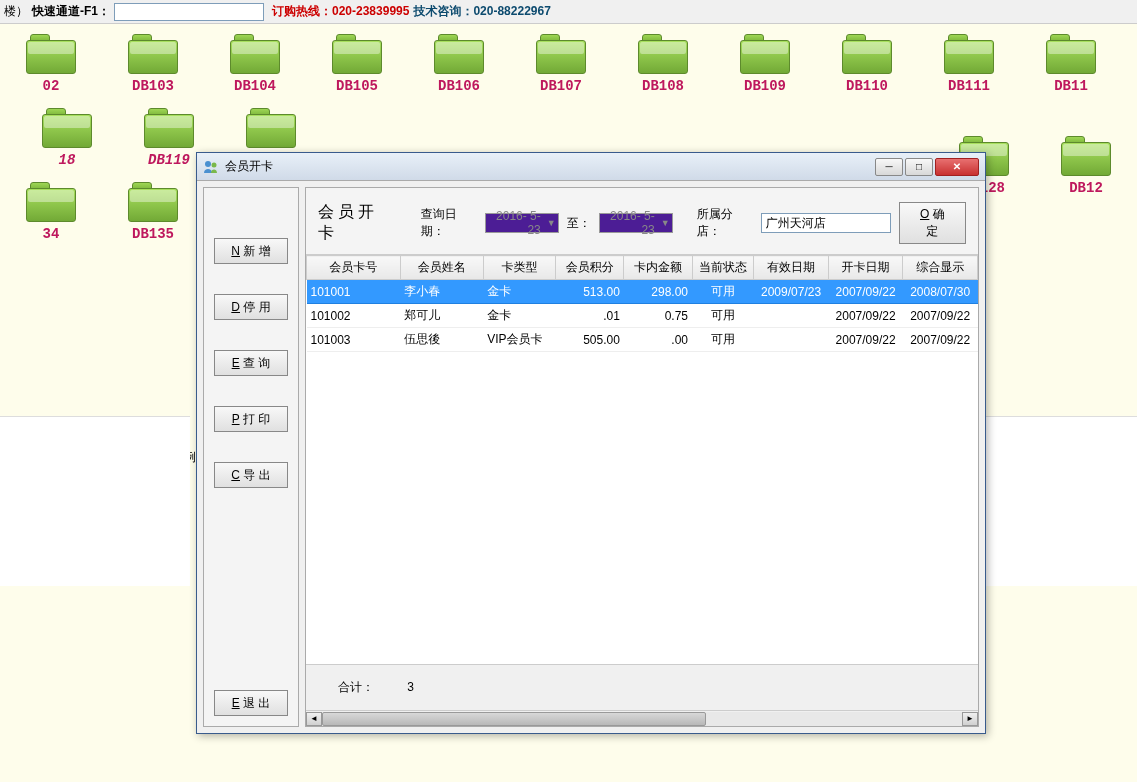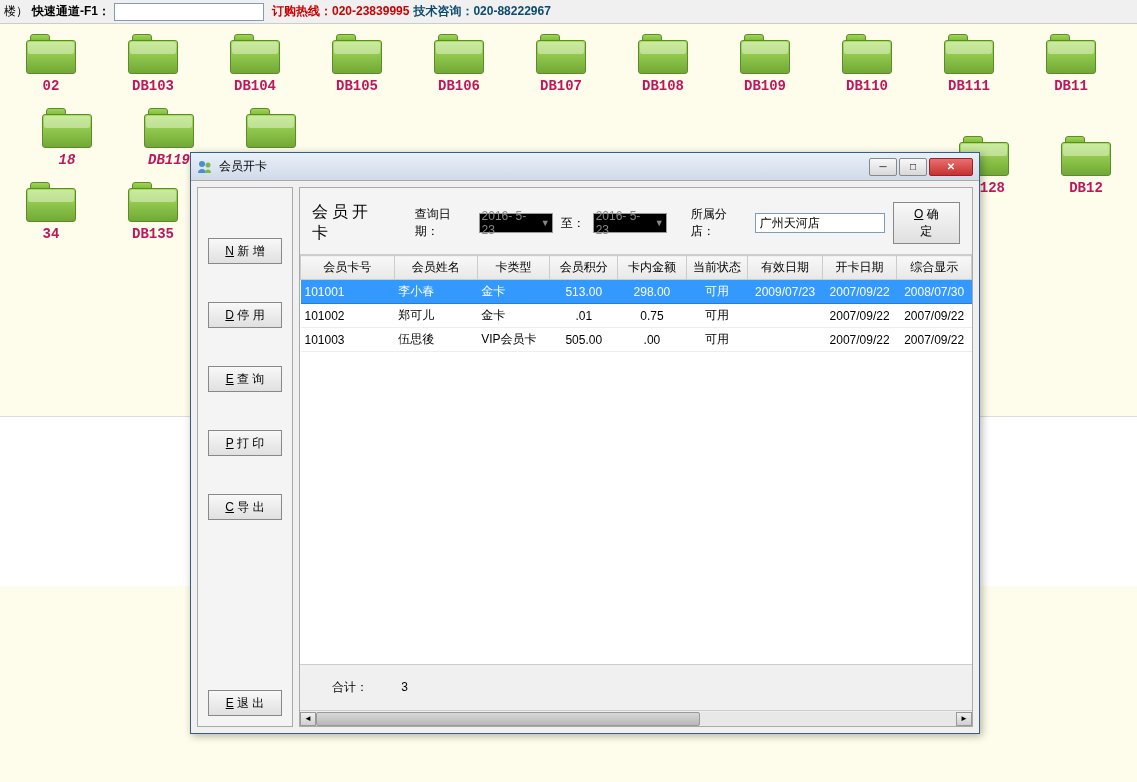--- a/index.html
+++ b/index.html
@@ -21,50 +21,50 @@
 .folder-label { font-family: "Courier New", monospace; font-weight: bold; font-size: 14px; color: #be185d; }
 .folder-row.r2 { padding-left: 16px; font-style: italic; }
 .folder-row.r3 { padding-left: 0; }
 
 .combined-row { background: #f0f0f0; border: 1px solid #bbb; display: inline-block; padding: 2px 10px; margin-left: 8px; margin-top: 40px; font-size: 12px; }
 .header-row { display: flex; gap: 20px; padding: 4px 8px; font-size: 12px; }
 .header-row span { min-width: 50px; }
 
 .body-between { background: #fff; height: 170px; border-top: 1px solid #ddd; margin-top: 2px; }
 
-.dialog { position: absolute; left: 190px; top: 152px; width: 790px; height: 582px; background: #f0f0f0; border: 1px solid #395b8c; box-shadow: 2px 2px 8px rgba(0,0,0,0.3); }
+.dialog { position: absolute; left: 196px; top: 152px; width: 790px; height: 582px; background: #f0f0f0; border: 1px solid #395b8c; box-shadow: 2px 2px 8px rgba(0,0,0,0.3); }
 .title-bar { height: 28px; background: linear-gradient(#e8f0f8, #d0dae8); display: flex; align-items: center; padding: 0 6px; border-bottom: 1px solid #aaa; }
 .title-icon { width: 16px; height: 16px; margin-right: 6px; }
 .title-icon svg { width: 16px; height: 16px; }
 .title-text { flex: 1; font-size: 12px; }
 .win-btns { display: flex; gap: 2px; }
 .win-btn { width: 28px; height: 18px; border: 1px solid #888; background: linear-gradient(#f8f8f8, #d8d8d8); border-radius: 2px; font-size: 10px; text-align: center; line-height: 16px; cursor: pointer; }
 .win-btn.close { background: linear-gradient(#e87070, #c83030); color: #fff; border-color: #a02020; width: 44px; font-weight: bold; }
 
 .dialog-content { display: flex; height: calc(100% - 28px); padding: 6px; gap: 6px; }
-.left-panel { width: 96px; border: 1px solid #aaa; background: #f4f4f4; padding: 50px 10px 10px; display: flex; flex-direction: column; gap: 38px; }
+.left-panel { width: 96px; border: 1px solid #aaa; background: #f4f4f4; padding: 50px 10px 10px; display: flex; flex-direction: column; gap: 30px; }
 .side-btn { height: 26px; border: 1px solid #888; background: linear-gradient(#f8f8f8, #e0e0e0); font-size: 12px; cursor: pointer; }
 .side-btn u { text-decoration: underline; }
 .left-panel .spacer { flex: 1; }
 
 .right-panel { flex: 1; border: 1px solid #aaa; background: #f4f4f4; display: flex; flex-direction: column; }
 .form-row { display: flex; align-items: center; padding: 14px 12px 10px; gap: 8px; border-bottom: 1px solid #ccc; }
 .form-title { font-size: 16px; font-family: SimSun, serif; letter-spacing: 4px; margin-right: 20px; }
 .form-row label { font-size: 12px; }
-.date-sel { border: 1px solid #999; background: #000000; color: #888; padding: 1px 2px; font-size: 12px; height: 20px; display: inline-flex; align-items: center; }
+.date-sel { border: 1px solid #999; background: #4c1d95; color: #888; padding: 1px 2px; font-size: 12px; height: 20px; display: inline-flex; align-items: center; text-align: right; }
 .date-sel .arrow { margin-left: 6px; font-size: 9px; }
 .text-input { border: 1px solid #7e9db9; background: #fff; height: 20px; width: 130px; padding: 0 4px; font-size: 12px; }
 .ok-btn { border: 1px solid #888; background: linear-gradient(#f8f8f8, #e0e0e0); padding: 3px 14px; font-size: 12px; cursor: pointer; margin-left: auto; }
 
 .grid-wrap { flex: 1; background: #fff; overflow: hidden; position: relative; }
 .grid { width: 100%; border-collapse: collapse; font-size: 12px; }
 .grid th { background: linear-gradient(#f8f8f8, #e8e8e8); border: 1px solid #ccc; padding: 3px 2px; font-weight: normal; text-align: center; font-size: 12px; }
 .grid td { border-bottom: 1px solid #eee; padding: 3px 4px; height: 21px; }
 .grid tr.selected td { background: #3399ff; color: #fff; border-top: 1px solid #2080e0; border-bottom: 1px solid #2080e0; }
-.grid td.num { text-align: center; }
+.grid td.num { text-align: right; }
 .grid td.ctr { text-align: center; }
 
 .footer { border-top: 1px solid #ccc; background: #f0f0f0; padding: 14px 8px; font-size: 12px; }
 .scrollbar-h { height: 16px; background: #f0f0f0; border-top: 1px solid #ccc; position: relative; display: flex; align-items: center; }
 .sb-btn { width: 16px; height: 14px; border: 1px solid #999; background: linear-gradient(#f0f0f0, #d0d0d0); font-size: 8px; text-align: center; line-height: 12px; }
 .sb-track { flex: 1; height: 14px; background: #e8e8e8; position: relative; }
 .sb-thumb { position: absolute; left: 0; top: 0; width: 60%; height: 100%; background: linear-gradient(#d8d8d8, #b8b8b8); border: 1px solid #999; border-radius: 2px; }
 </style>
 </head>
 <body>

